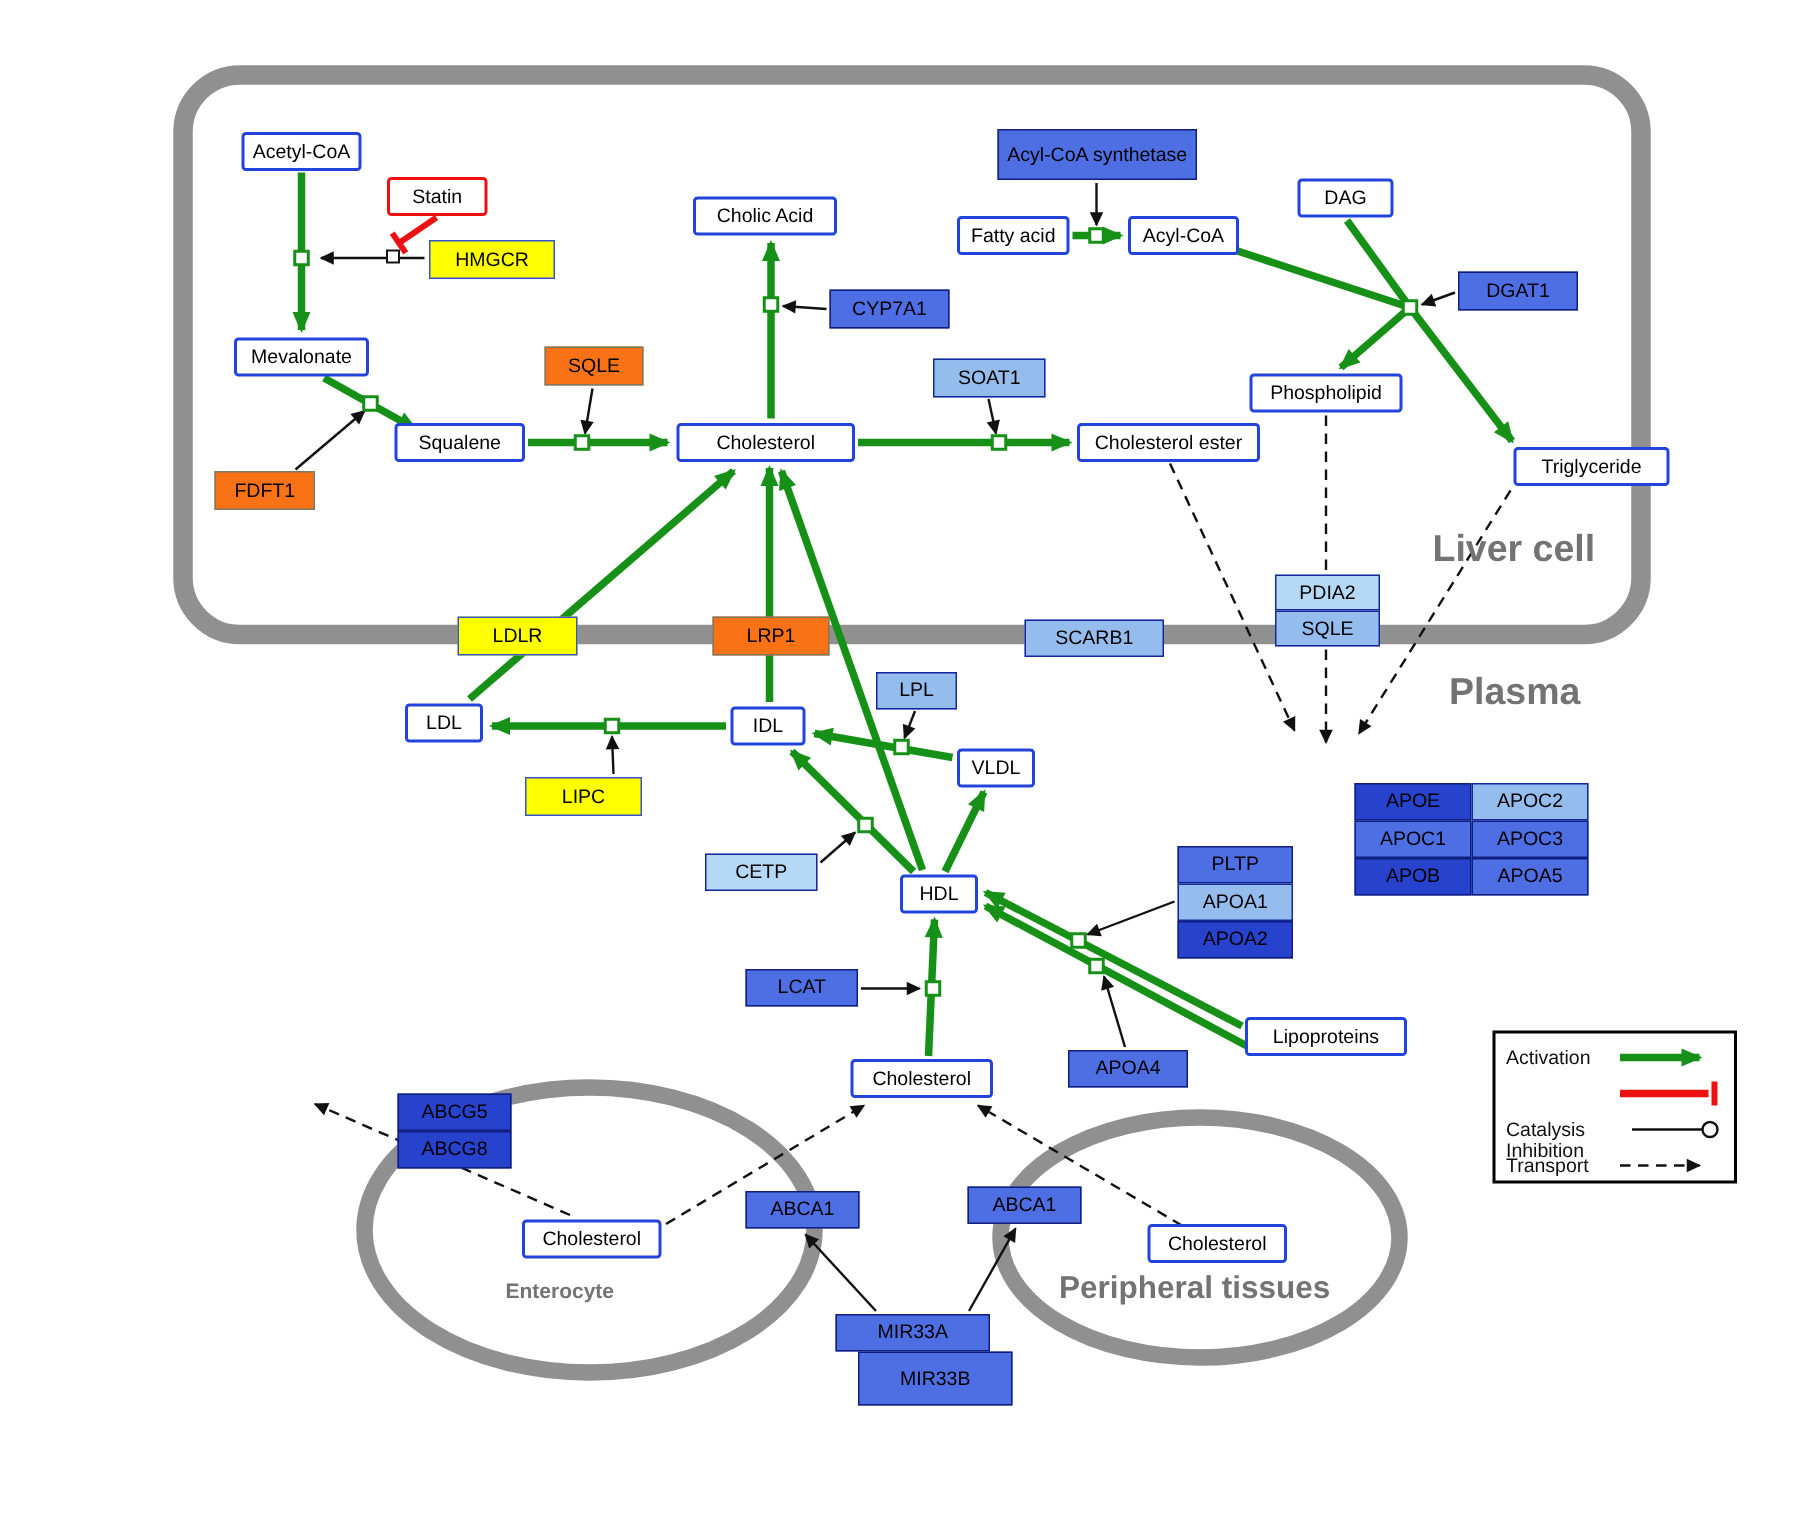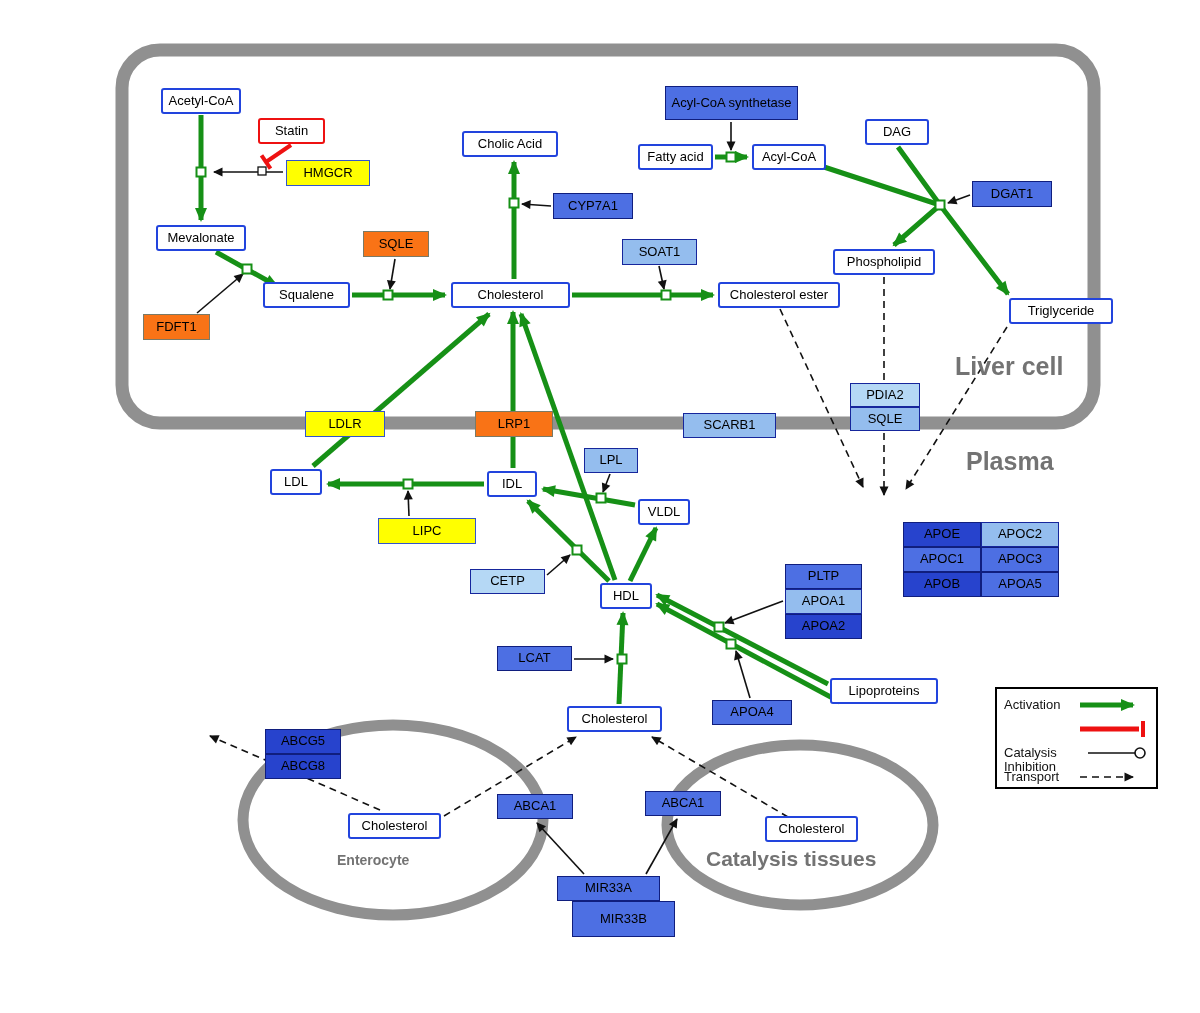--- a/index.html
+++ b/index.html
@@ -119,21 +119,21 @@
       <line x1="1143" y1="721" x2="1143" y2="737" stroke="#ee1111" stroke-width="4"></line>
       <line x1="1088" y1="753" x2="1135" y2="753" stroke="#111" stroke-width="1.6"></line>
       <circle cx="1140" cy="753" r="5" fill="#fff" stroke="#111" stroke-width="1.6"></circle>
       <line x1="1080" y1="777" x2="1133" y2="777" stroke="#111" stroke-width="1.6" stroke-dasharray="7 5" marker-end="url(#ma-black)"></line>
     </g>
   </svg>
 
   <div class="region-label" style="left:955px;top:352px;font-size:25px">Liver cell</div>
   <div class="region-label" style="left:966px;top:447px;font-size:25px">Plasma</div>
   <div class="region-label" style="left:337px;top:852px;font-size:14px">Enterocyte</div>
-  <div class="region-label" style="left:706px;top:847px;font-size:21px">Catalysis tissues</div>
+  <div class="region-label" style="left:706px;top:847px;font-size:21px">Peripheral tissues</div>
 
   <div class="node metab" style="left:161px;top:88px;width:80px;height:26px">Acetyl-CoA</div>
   <div class="node statin" style="left:258px;top:118px;width:67px;height:26px">Statin</div>
   <div class="node ybright" style="left:286px;top:160px;width:84px;height:26px">HMGCR</div>
   <div class="node metab" style="left:156px;top:225px;width:90px;height:26px">Mevalonate</div>
   <div class="node ypale" style="left:143px;top:314px;width:67px;height:26px">FDFT1</div>
   <div class="node metab" style="left:263px;top:282px;width:87px;height:26px">Squalene</div>
   <div class="node ypale" style="left:363px;top:231px;width:66px;height:26px">SQLE</div>
   <div class="node metab" style="left:451px;top:282px;width:119px;height:26px">Cholesterol</div>
   <div class="node metab" style="left:462px;top:131px;width:96px;height:26px">Cholic Acid</div>
@@ -149,21 +149,21 @@
   <div class="node metab" style="left:1009px;top:298px;width:104px;height:26px">Triglyceride</div>
   <div class="node bl1" style="left:850px;top:383px;width:70px;height:24px">PDIA2</div>
   <div class="node bl2" style="left:850px;top:407px;width:70px;height:24px">SQLE</div>
   <div class="node ybright" style="left:305px;top:411px;width:80px;height:26px">LDLR</div>
   <div class="node ypale" style="left:475px;top:411px;width:78px;height:26px">LRP1</div>
   <div class="node bl2" style="left:683px;top:413px;width:93px;height:25px">SCARB1</div>
   <div class="node metab" style="left:270px;top:469px;width:52px;height:26px">LDL</div>
   <div class="node metab" style="left:487px;top:471px;width:50px;height:26px">IDL</div>
   <div class="node bl2" style="left:584px;top:448px;width:54px;height:25px">LPL</div>
   <div class="node metab" style="left:638px;top:499px;width:52px;height:26px">VLDL</div>
-  <div class="node ybright" style="left:378px;top:518px;width:98px;height:26px">LIPC</div>
+  <div class="node ybright" style="left:350px;top:518px;width:78px;height:26px">LIPC</div>
   <div class="node bl1" style="left:470px;top:569px;width:75px;height:25px">CETP</div>
   <div class="node metab" style="left:600px;top:583px;width:52px;height:26px">HDL</div>
   <div class="node bl3" style="left:785px;top:564px;width:77px;height:25px">PLTP</div>
   <div class="node bl2" style="left:785px;top:589px;width:77px;height:25px">APOA1</div>
   <div class="node bl4" style="left:785px;top:614px;width:77px;height:25px">APOA2</div>
   <div class="node bl3" style="left:497px;top:646px;width:75px;height:25px">LCAT</div>
   <div class="node bl3" style="left:712px;top:700px;width:80px;height:25px">APOA4</div>
   <div class="node metab" style="left:830px;top:678px;width:108px;height:26px">Lipoproteins</div>
   <div class="node bl4" style="left:903px;top:522px;width:78px;height:25px">APOE</div>
   <div class="node bl2" style="left:981px;top:522px;width:78px;height:25px">APOC2</div>

